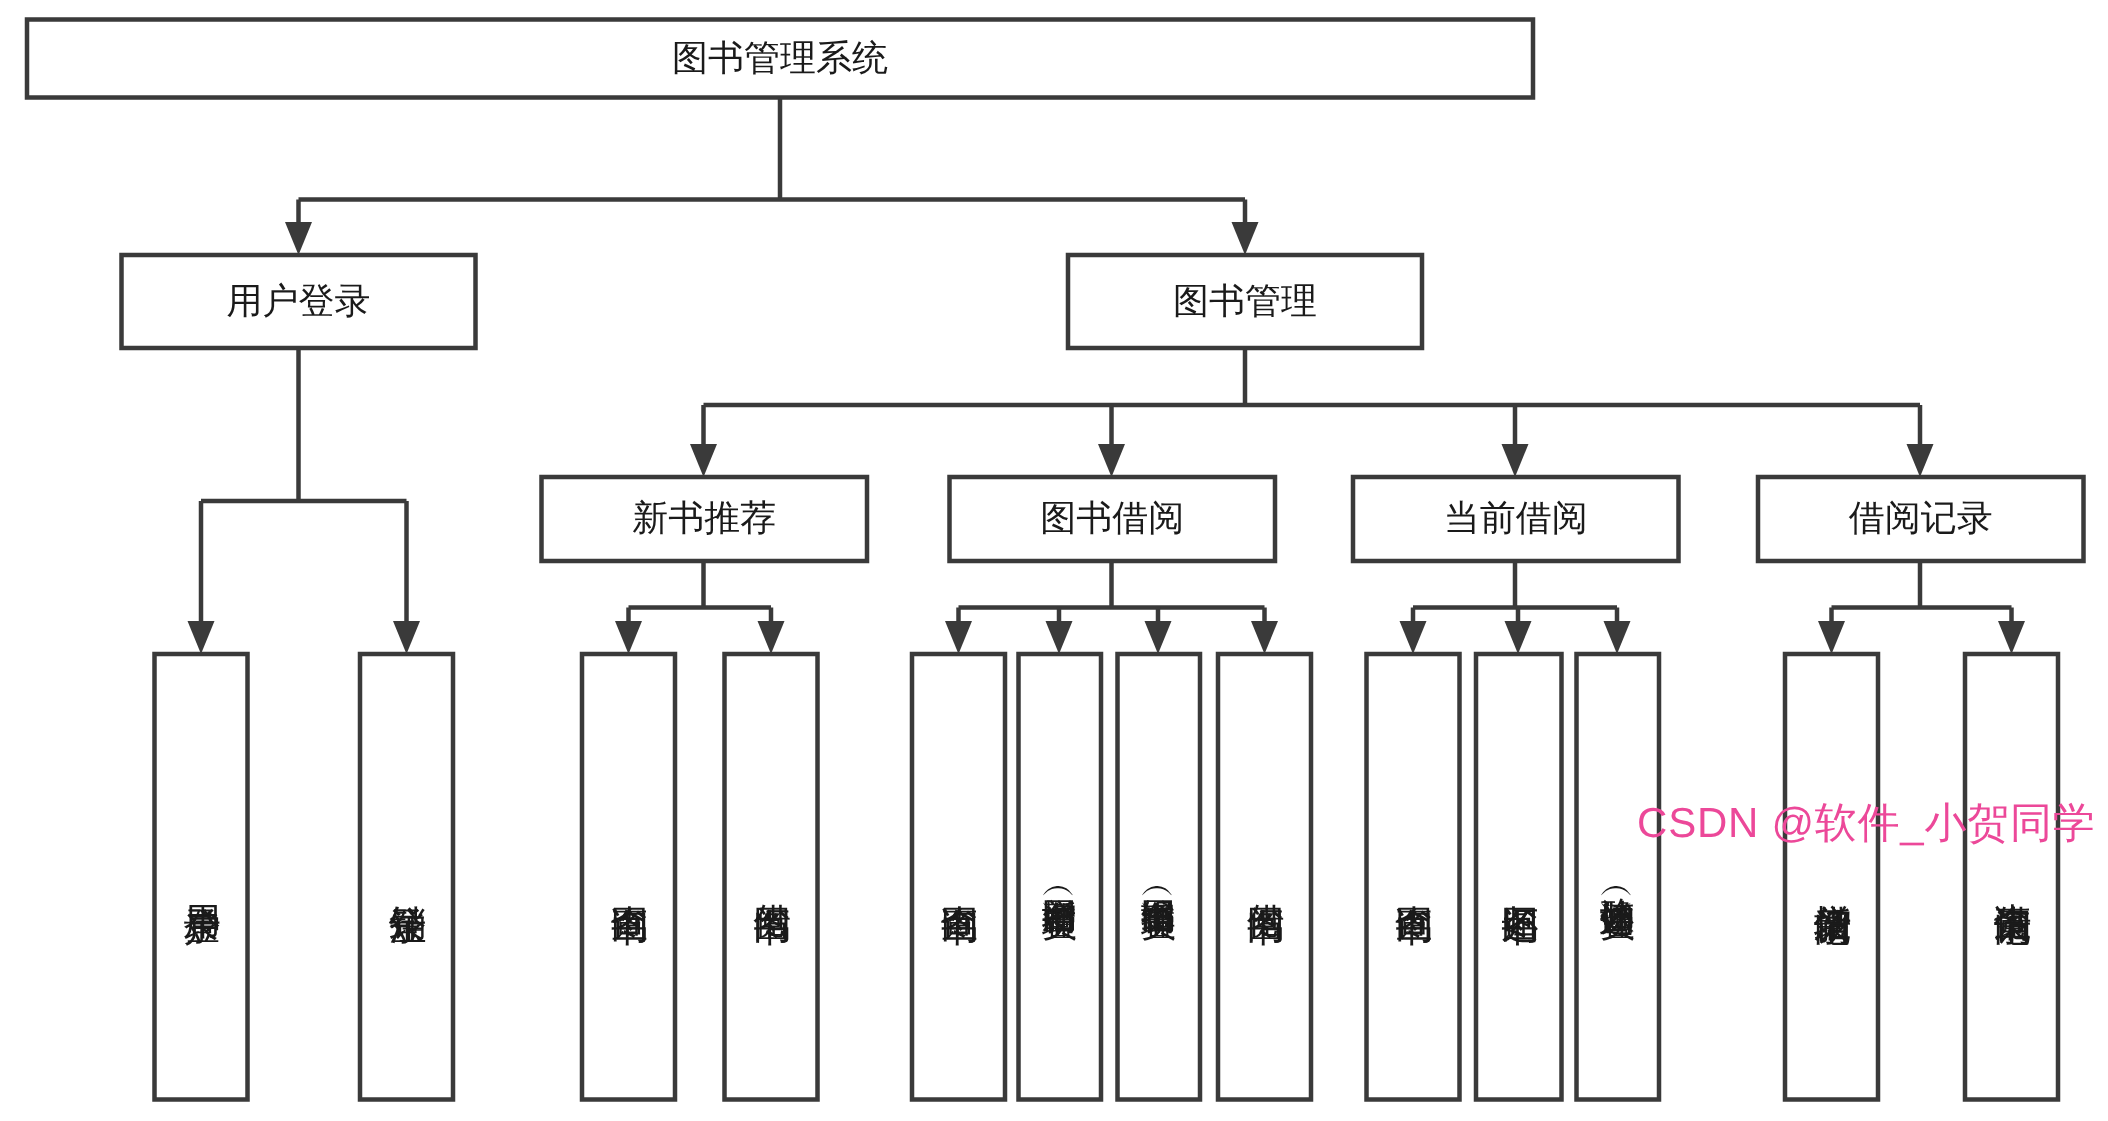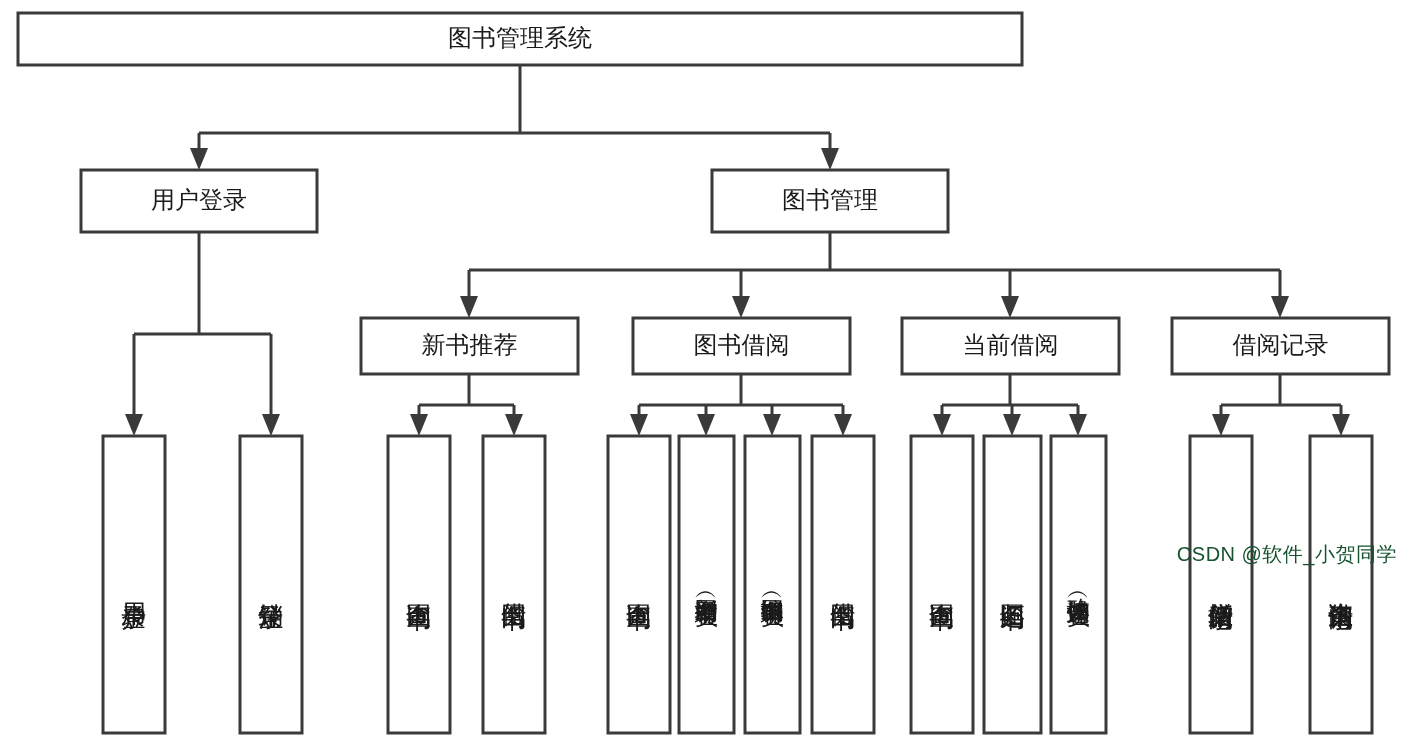--- a/index.html
+++ b/index.html
@@ -69,22 +69,22 @@
     display: flex;
     align-items: center;
     justify-content: center;
     pointer-events: none;
   }
   .watermark {
     position: absolute;
     right: 8px;
     bottom: 4px;
     font-family: "Liberation Sans", "DejaVu Sans", sans-serif;
-    font-size: 20px;
-    color: #14532d;
+    font-size: 28px;
+    color: #ec4899;
     white-space: nowrap;
     letter-spacing: 0.5px;
     pointer-events: none;
   }
 </style>
 </head>
 <body>
 
 <div id="diagram-root">
 

